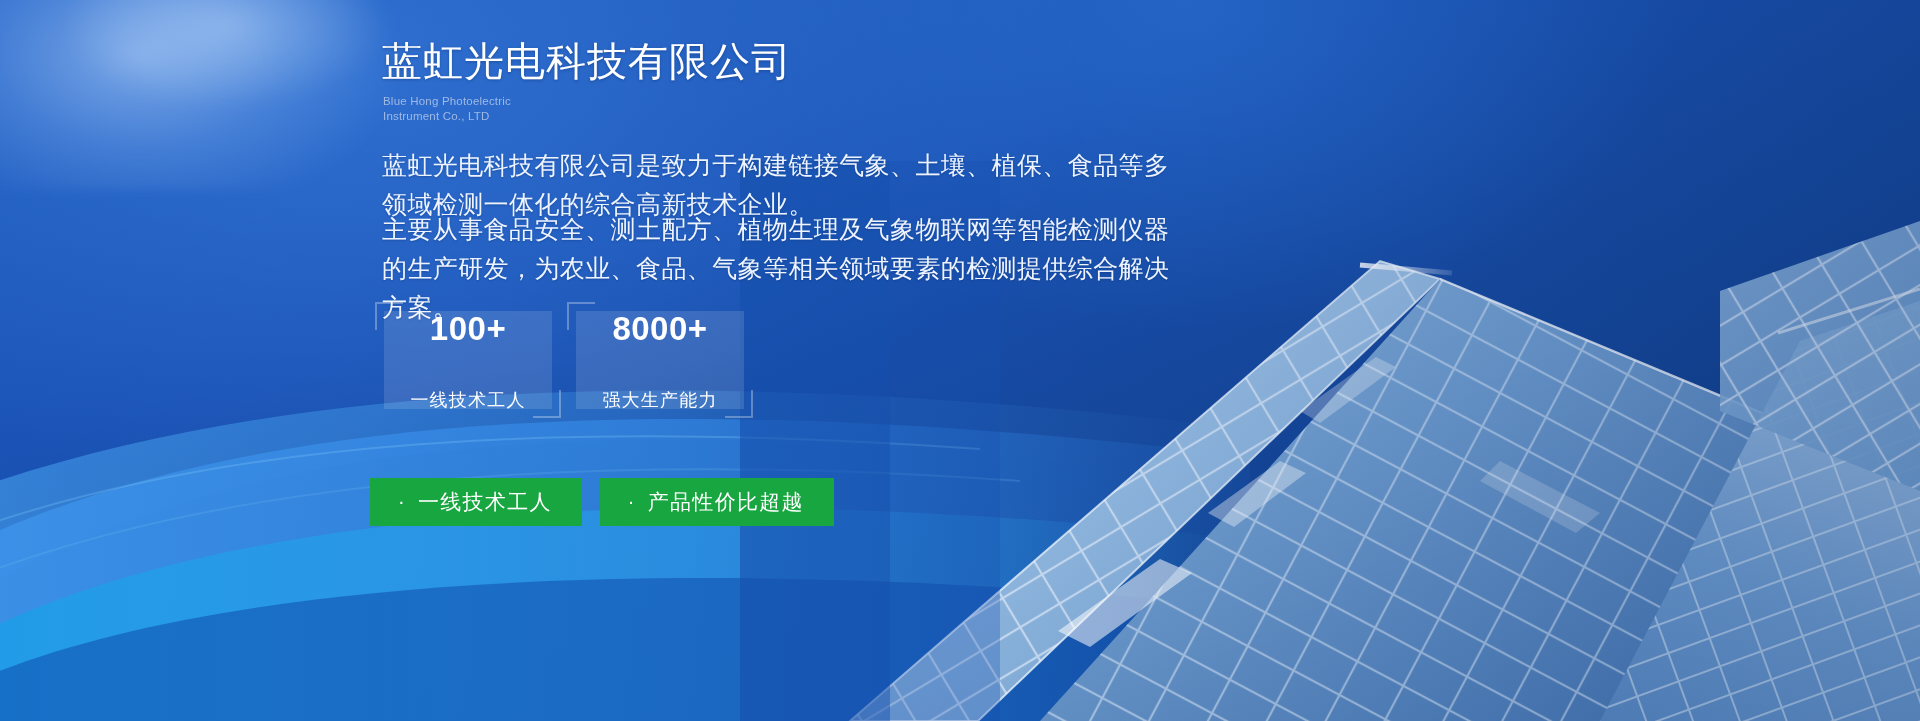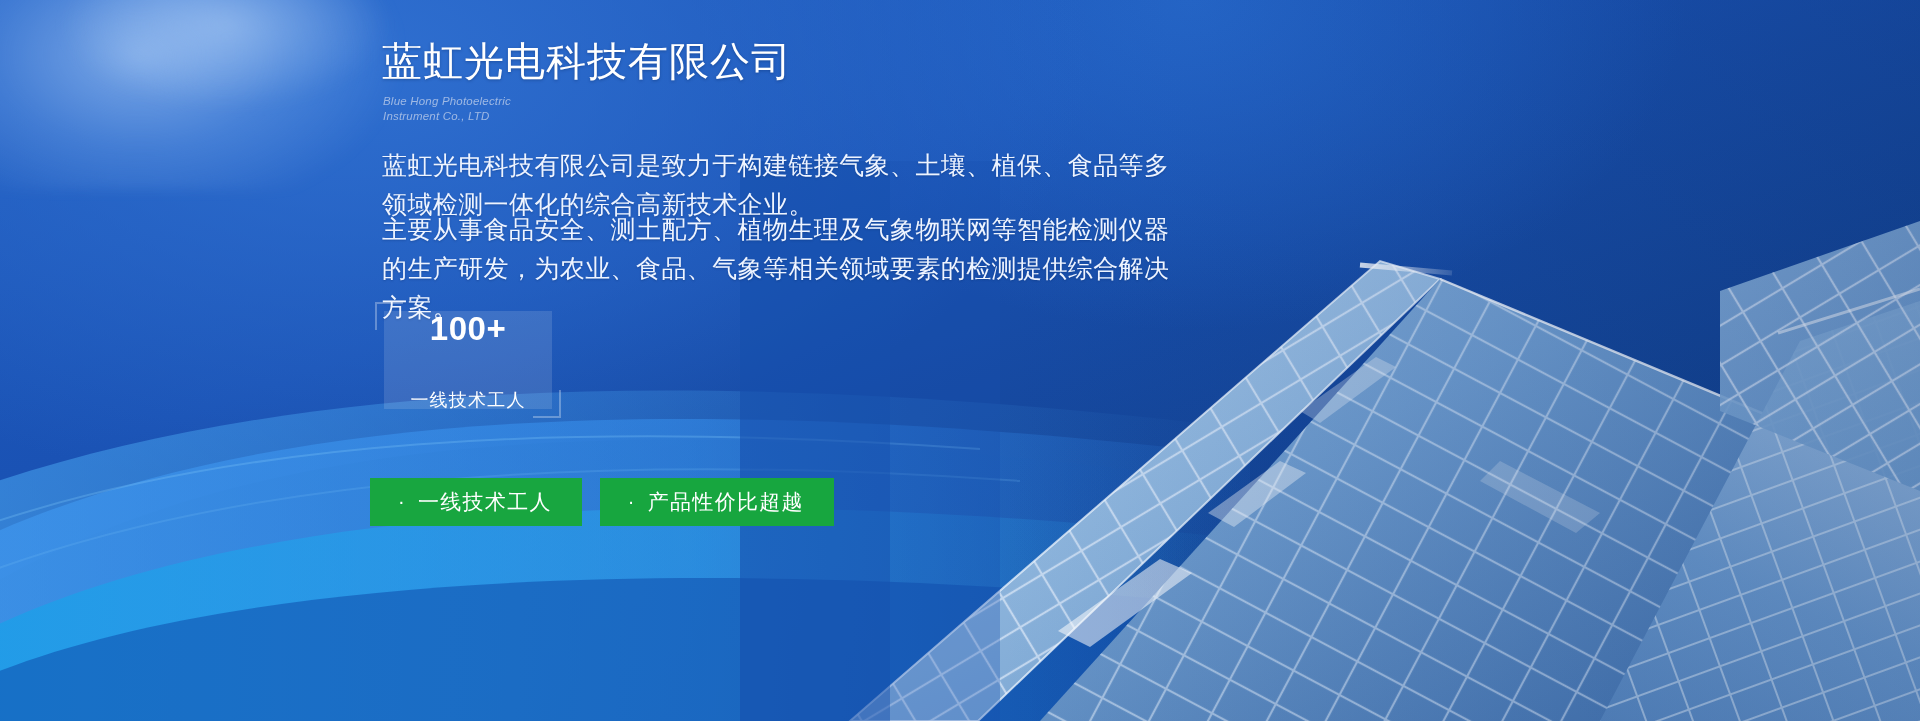--- a/index.html
+++ b/index.html
@@ -100,21 +100,21 @@
   .brand-sub {
     position: absolute;
     left: 1px;
     top: 94px;
     font-size: 11.5px;
     line-height: 1.28;
     color: #9fb9e4;
     letter-spacing: 0.2px;
     font-weight: 400;
   }
-  .brand-sub div { white-space: nowrap; font-style: italic; }
+  .brand-sub div { white-space: nowrap; }
 
   .para {
     position: absolute;
     left: 0;
     width: 800px;
     color: #eef4ff;
     font-size: 25px;
     line-height: 1.55;
     letter-spacing: 0.4px;
     text-shadow: 0 1px 2px rgba(8,38,92,0.30);
@@ -350,20 +350,24 @@
 
     <div class="para p1">蓝虹光电科技有限公司是致力于构建链接气象、土壤、植保、食品等多领域检测一体化的综合高新技术企业。</div>
 
     <div class="para p2">主要从事食品安全、测土配方、植物生理及气象物联网等智能检测仪器的生产研发，为农业、食品、气象等相关领域要素的检测提供综合解决方案。</div>
 
     <div class="stats">
       <div class="stat">
         <div class="stat-num">100+</div>
         <div class="stat-label">一线技术工人</div>
       </div>
+      <div class="stat">
+        <div class="stat-num">8000+</div>
+        <div class="stat-label">强大生产能力</div>
+      </div>
     </div>
 
     <div class="tags">
       <div class="tag t1">
         <span class="dot">·</span>
         <span>一线技术工人</span>
       </div>
       <div class="tag t2">
         <span class="dot">·</span>
         <span>产品性价比超越</span>

